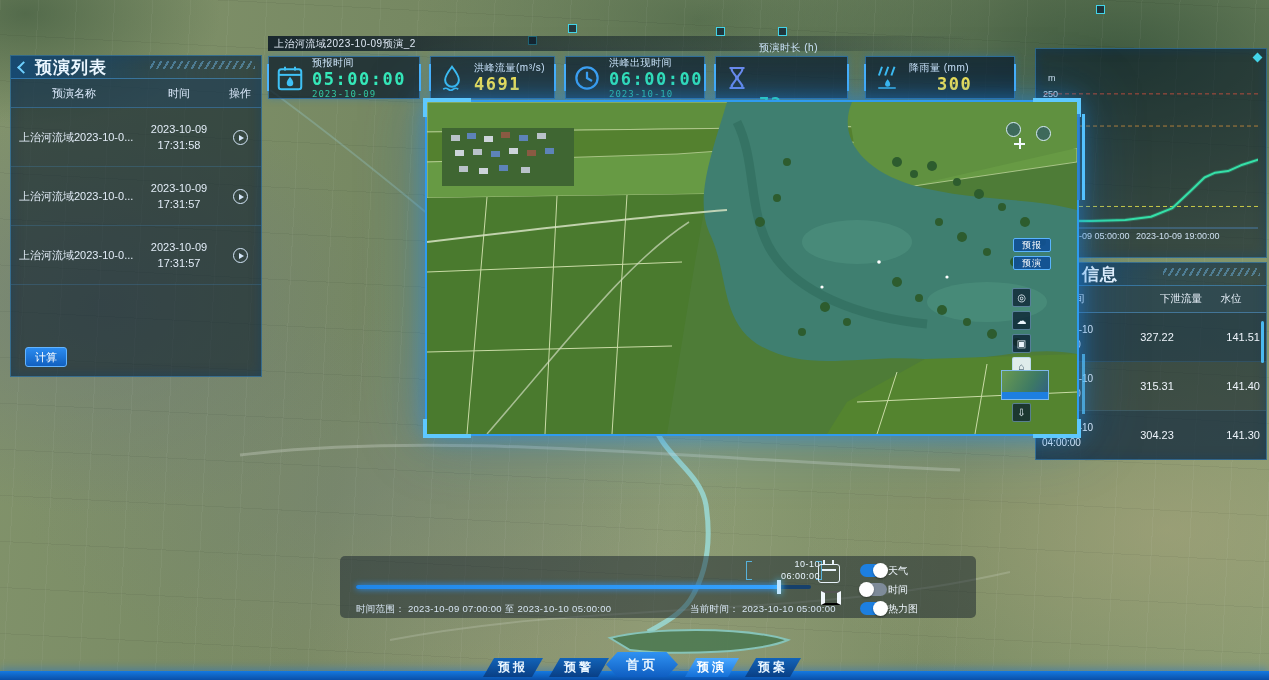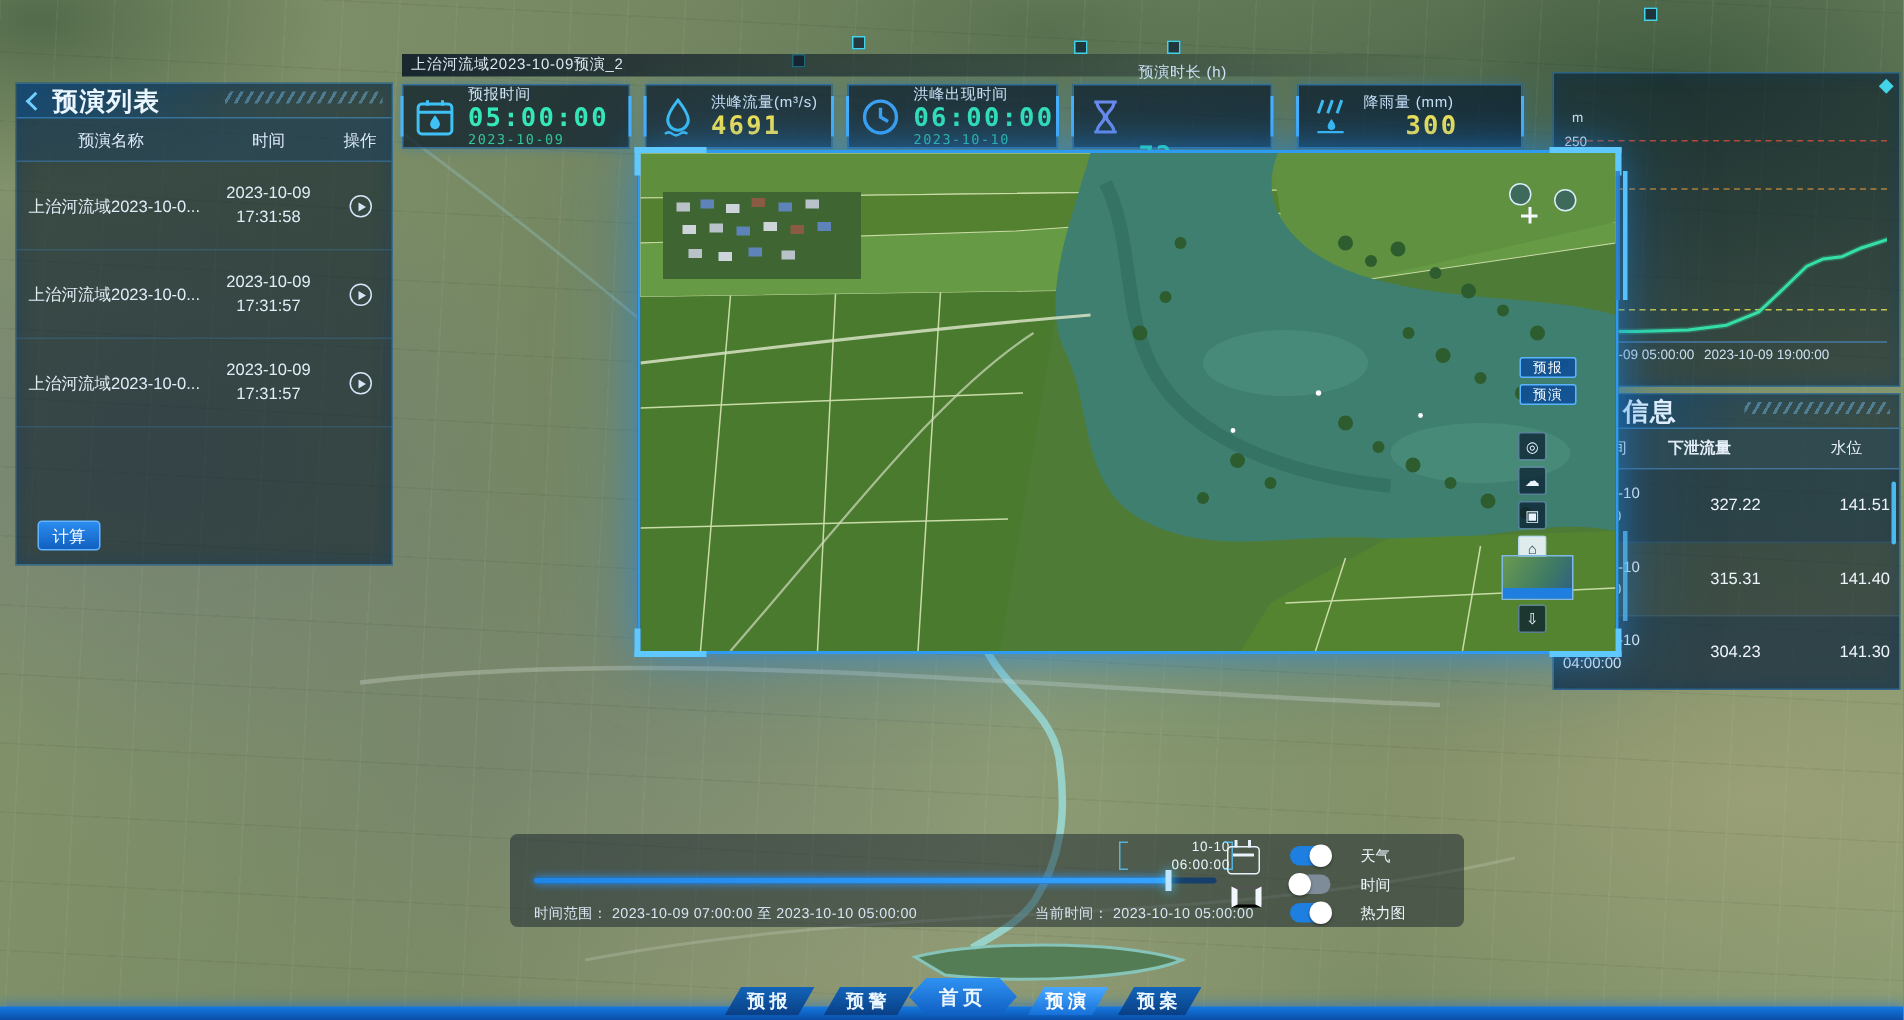--- a/index.html
+++ b/index.html
@@ -80,21 +80,21 @@
   .wl-unit{position:absolute;left:12px;top:24px;font-size:9px;color:#d8e6f2;}
   .ytick{position:absolute;left:7px;font-size:9px;color:#d8e6f2;}
   #wlchart{position:absolute;left:8px;top:32px;}
   .xtick{position:absolute;top:182px;font-size:9px;color:#cfe0f0;white-space:nowrap;}
   .xtick.x0{left:10px;} .xtick.x1{left:100px;}
   
   .info-panel{left:1035px;top:262px;width:230px;height:196px;}
   .info-panel .panel-header{padding-left:46px;}
   .info-cols{display:flex;height:26px;align-items:center;font-size:10.5px;color:#e8f1fa;
     border-bottom:1px solid rgba(90,170,240,.45);background:rgba(25,70,110,.3);}
-  .ic-time{width:76px;text-align:center;} .ic-flow{width:90px;text-align:left;font-weight:bold;} .ic-level{width:58px;text-align:center;}
+  .ic-time{width:76px;text-align:center;} .ic-flow{width:90px;text-align:right;} .ic-level{width:58px;text-align:center;}
   .info-row{display:flex;align-items:center;height:48px;font-size:11px;color:#eef4fb;
     border-bottom:1px solid rgba(70,150,220,.18);}
   .info-row:nth-child(odd){background:rgba(18,48,78,.35);}
   .ir-time{width:76px;font-size:10px;line-height:1.5;padding-left:6px;box-sizing:border-box;}
   .ir-flow{width:90px;text-align:center;} .ir-level{width:58px;text-align:right;}
   .info-scrollbar{position:absolute;right:2px;top:58px;width:3px;height:42px;background:#4ab9f0;border-radius:2px;cursor:pointer;}
   
   .viewer{position:absolute;left:425px;top:100px;width:650px;height:332px;z-index:5;
     border:2px solid #2f9bf0;background:#2c4a3a;
     box-shadow:0 0 22px rgba(30,140,240,.55), 0 0 60px rgba(20,110,200,.35);}
@@ -139,21 +139,21 @@
   .tl-range{position:absolute;left:16px;top:47px;font-size:9.5px;color:#d6e4f2;letter-spacing:.3px;}
   .tl-current{position:absolute;left:350px;top:47px;font-size:9.5px;color:#d6e4f2;letter-spacing:.3px;}
   .tl-cal{position:absolute;left:478px;top:8px;width:22px;height:19px;border:1.5px solid #e8f2fa;
     border-radius:3px;background:transparent;cursor:pointer;}
   .tl-cal::before{content:"";position:absolute;left:4px;top:-5px;width:2px;height:5px;background:#e8f2fa;
     box-shadow:9px 0 0 #e8f2fa;}
   .tl-cal::after{content:"";position:absolute;left:3px;top:4px;right:3px;height:1.5px;background:#e8f2fa;}
   .tl-pause{position:absolute;left:481px;top:35px;width:13px;height:14px;cursor:pointer;
     border-left:4px solid #f2f8fd;border-right:4px solid #f2f8fd;box-sizing:border-box;background:transparent;}
   .tl-toggles{position:absolute;left:520px;top:5px;}
-  .tgl-row{display:flex;align-items:center;height:19px;gap:20px;font-family:Liberation Mono, monospace;}
+  .tgl-row{display:flex;align-items:center;height:19px;gap:1px;font-family:Liberation Mono, monospace;}
   .tgl{width:27px;height:13px;border-radius:7px;background:#7e8b99;position:relative;cursor:pointer;flex:none;}
   .tgl .knob{position:absolute;top:-1px;left:-1px;width:15px;height:15px;border-radius:50%;background:#fff;
     box-shadow:0 1px 2px rgba(0,0,0,.4);}
   .tgl.on{background:#1d7fe0;}
   .tgl.on .knob{left:13px;}
   .tgl-label{font-size:10px;color:#eef5fc;}
   
   .bottom-bar{position:absolute;left:0;right:0;bottom:0;height:9px;z-index:6;
     background:linear-gradient(180deg,#1579e0,#0a4fa8);box-shadow:0 -2px 8px rgba(20,110,220,.5);}
   .tab{position:absolute;top:658px;height:19px;line-height:19px;text-align:center;z-index:7;cursor:pointer;

